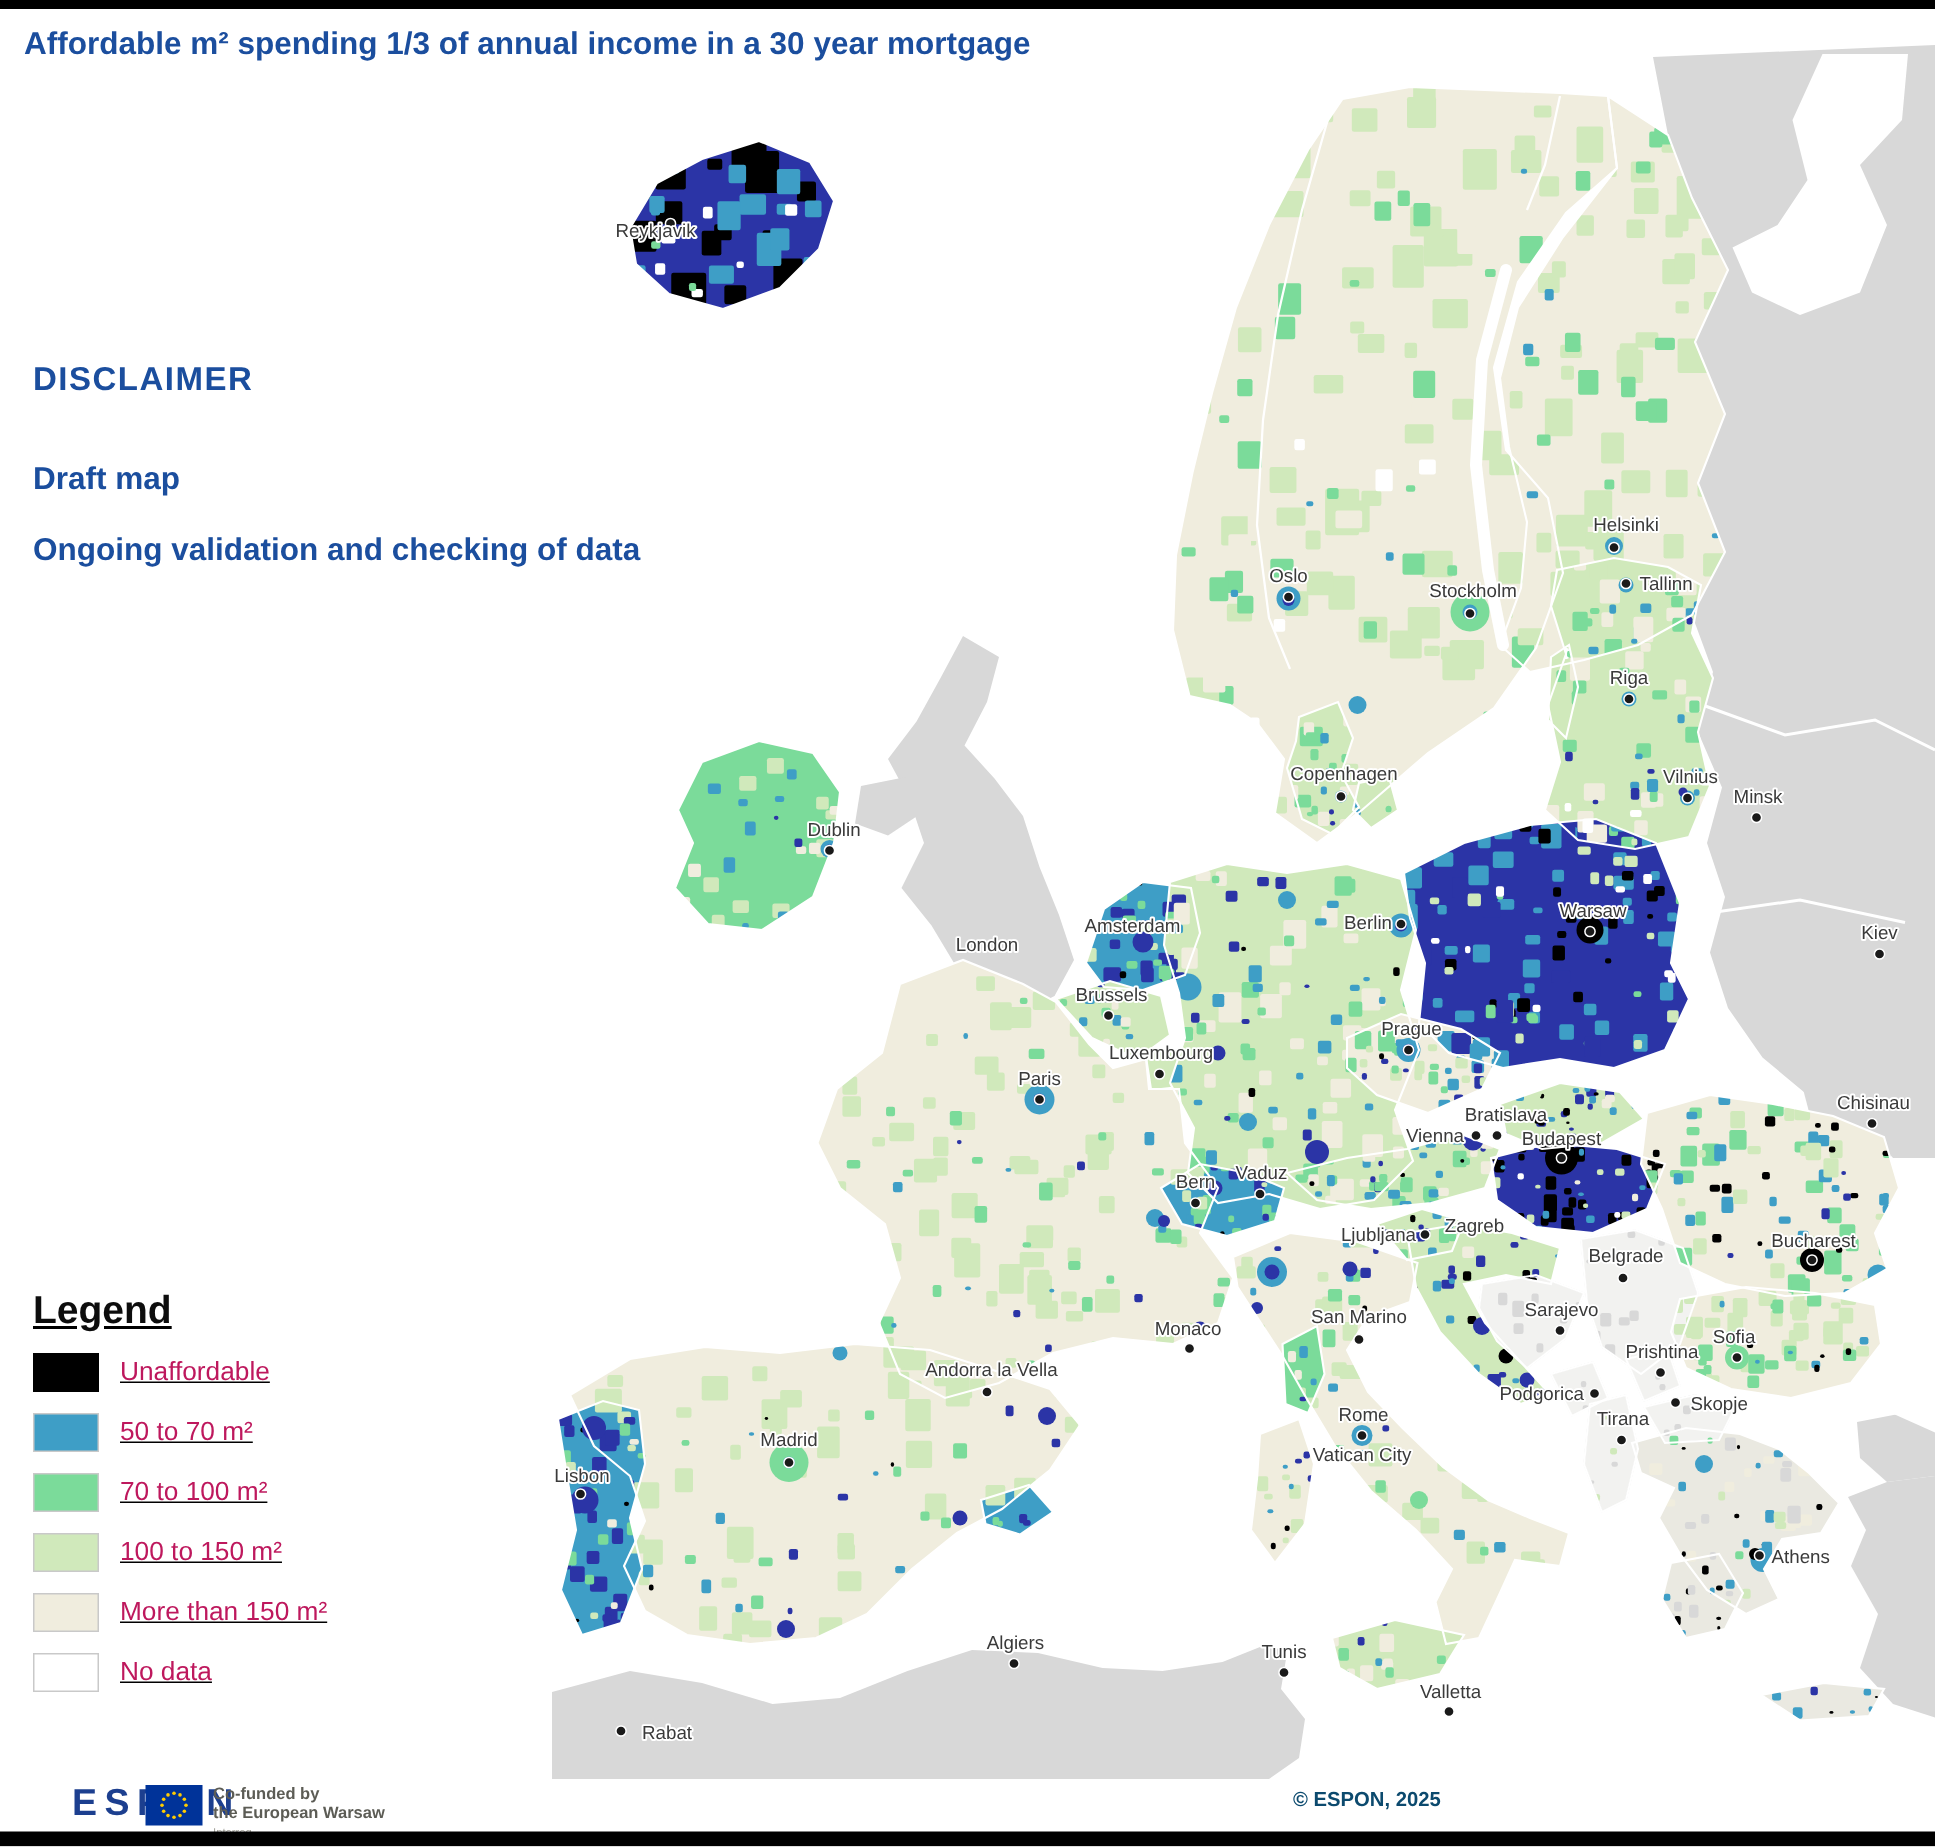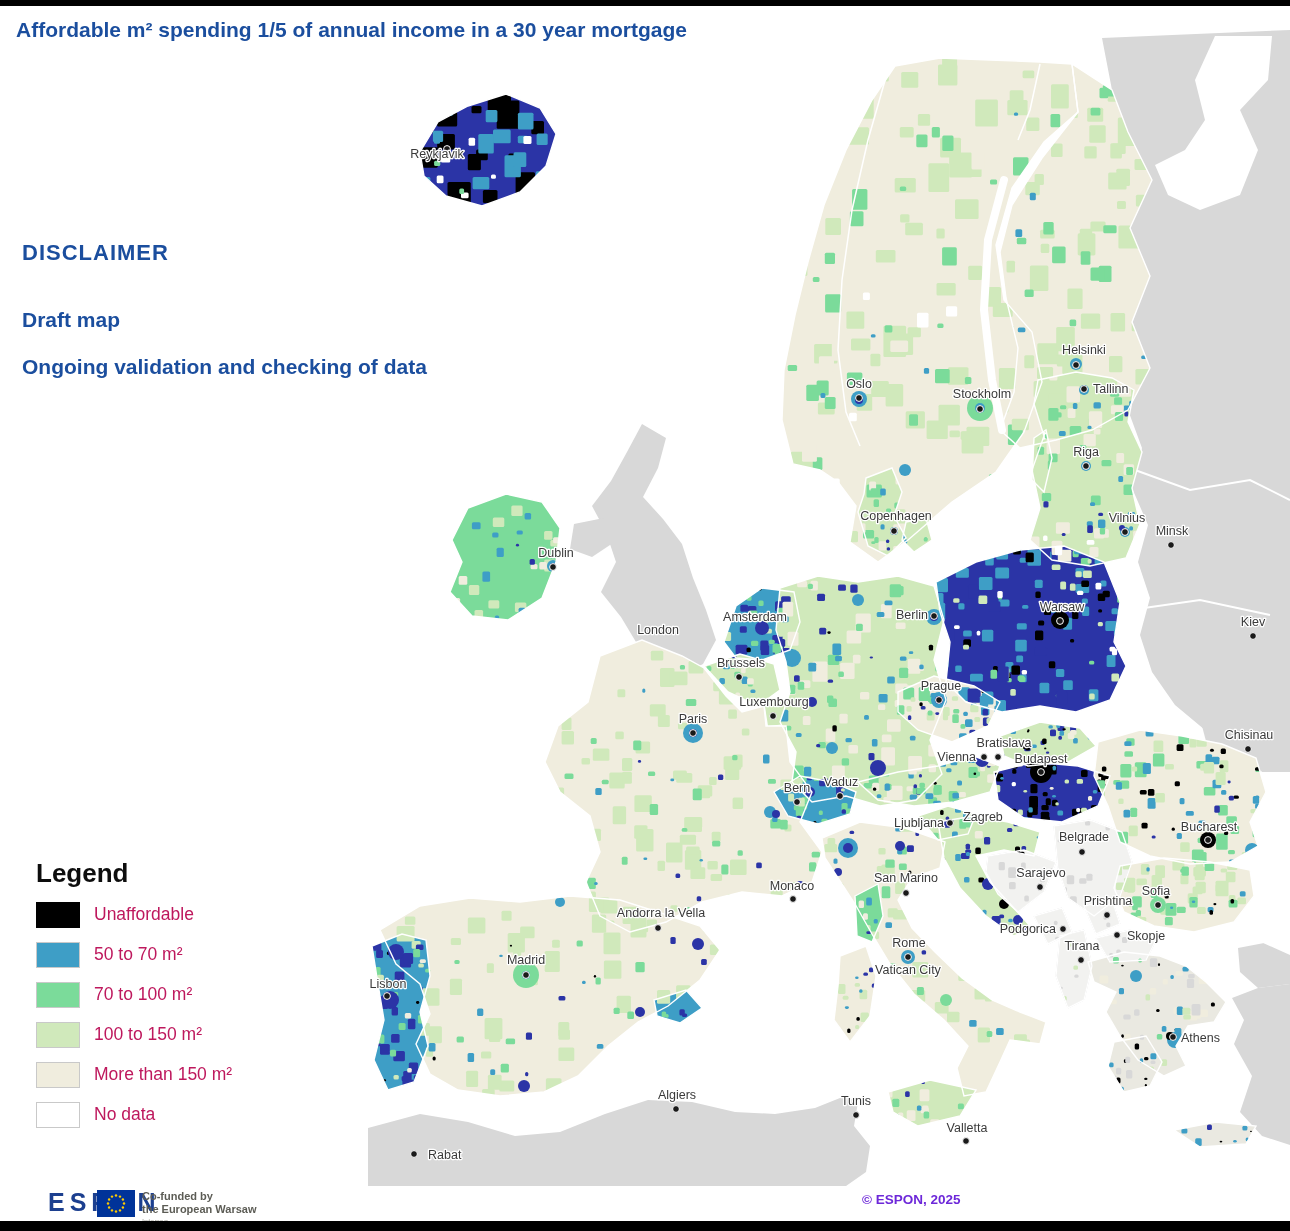--- a/index.html
+++ b/index.html
@@ -13,32 +13,32 @@
   .overlay{position:absolute;z-index:3;}
   .map-title{
     left:16px;top:18px;width:820px;
     font-size:21px;font-weight:bold;color:var(--c-titleblue);
   }
   .disclaimer-heading{
     left:22px;top:240px;font-size:22px;font-weight:bold;letter-spacing:1px;color:var(--c-titleblue);
   }
   .disclaimer-line1{left:22px;top:308px;font-size:21px;font-weight:bold;color:var(--c-titleblue);text-align:center;}
   .disclaimer-line2{left:22px;top:355px;font-size:21px;font-weight:bold;color:var(--c-titleblue);}
-  .legend{left:36px;top:858px;width:280px;}
+  .legend{left:22px;top:858px;width:280px;text-decoration:underline;}
   .legend-heading{font-size:26px;font-weight:bold;color:#0d0d0d;margin-bottom:12px;}
   .legend-row{display:flex;align-items:center;margin-bottom:13px;height:27px;}
   .legend-swatch{width:44px;height:26px;border:1px solid #c9c9c9;box-sizing:border-box;flex:0 0 44px;}
   .legend-label{margin-left:14px;font-size:17.5px;color:#be185d;}
   .footer-espon{
     left:48px;top:1188px;font-size:25px;font-weight:bold;letter-spacing:5px;color:#1c3f8f;
   }
   .eu-flag{left:97px;top:1190px;width:38px;height:27px;background:#003399;position:absolute;z-index:3;}
   .cofunded{left:142px;top:1190px;font-size:11px;font-weight:bold;color:#5c5c55;line-height:13px;}
   .interreg{left:142px;top:1217px;font-size:7.5px;color:#a5a49c;}
-  .copyright{left:862px;top:1192px;font-size:13.5px;font-weight:bold;color:#6d28d9;}
+  .copyright{left:862px;top:1192px;font-size:13.5px;font-weight:bold;color:#0c4a6e;}
   .city-label{
     font-size:12.5px;fill:#3a3a3a;paint-order:stroke;stroke:#ffffff;stroke-width:2.5px;
     stroke-linejoin:round;font-family:"Liberation Sans",sans-serif;
   }
 </style>
 </head>
 <body>
 
 <div class="canvas">
   <div class="bar-top"></div>
@@ -2167,21 +2167,21 @@
         <text x="856" y="1105" text-anchor="middle" class="city-label">Tunis</text>
         <circle cx="966" cy="1141" r="3.4" fill="#1a1a1a" stroke="#ffffff" stroke-width="1"></circle>
         <text x="967" y="1132" text-anchor="middle" class="city-label">Valletta</text>
         <circle cx="414" cy="1154" r="3.4" fill="#1a1a1a" stroke="#ffffff" stroke-width="1"></circle>
         <text x="428" y="1159" text-anchor="start" class="city-label">Rabat</text>
         <circle cx="1173" cy="1037" r="3.4" fill="#1a1a1a" stroke="#ffffff" stroke-width="1"></circle>
         <text x="1181" y="1042" text-anchor="start" class="city-label">Athens</text>
       </g>
   </svg>
 
-  <div class="overlay map-title">Affordable m² spending 1/5 of annual income in a 30 year mortgage</div>
+  <div class="overlay map-title">Affordable m² spending 1/3 of annual income in a 30 year mortgage</div>
   <div class="overlay disclaimer-heading">DISCLAIMER</div>
   <div class="overlay disclaimer-line1">Draft map</div>
   <div class="overlay disclaimer-line2">Ongoing validation and checking of data</div>
 
   <div class="overlay legend">
     <div class="legend-heading">Legend</div>
     <div id="legend-items">
         <div class="legend-row">
           <div class="legend-swatch" style="background: rgb(0, 0, 0); border: 1px solid rgb(0, 0, 0);"></div>
           <div class="legend-label">Unaffordable</div>

